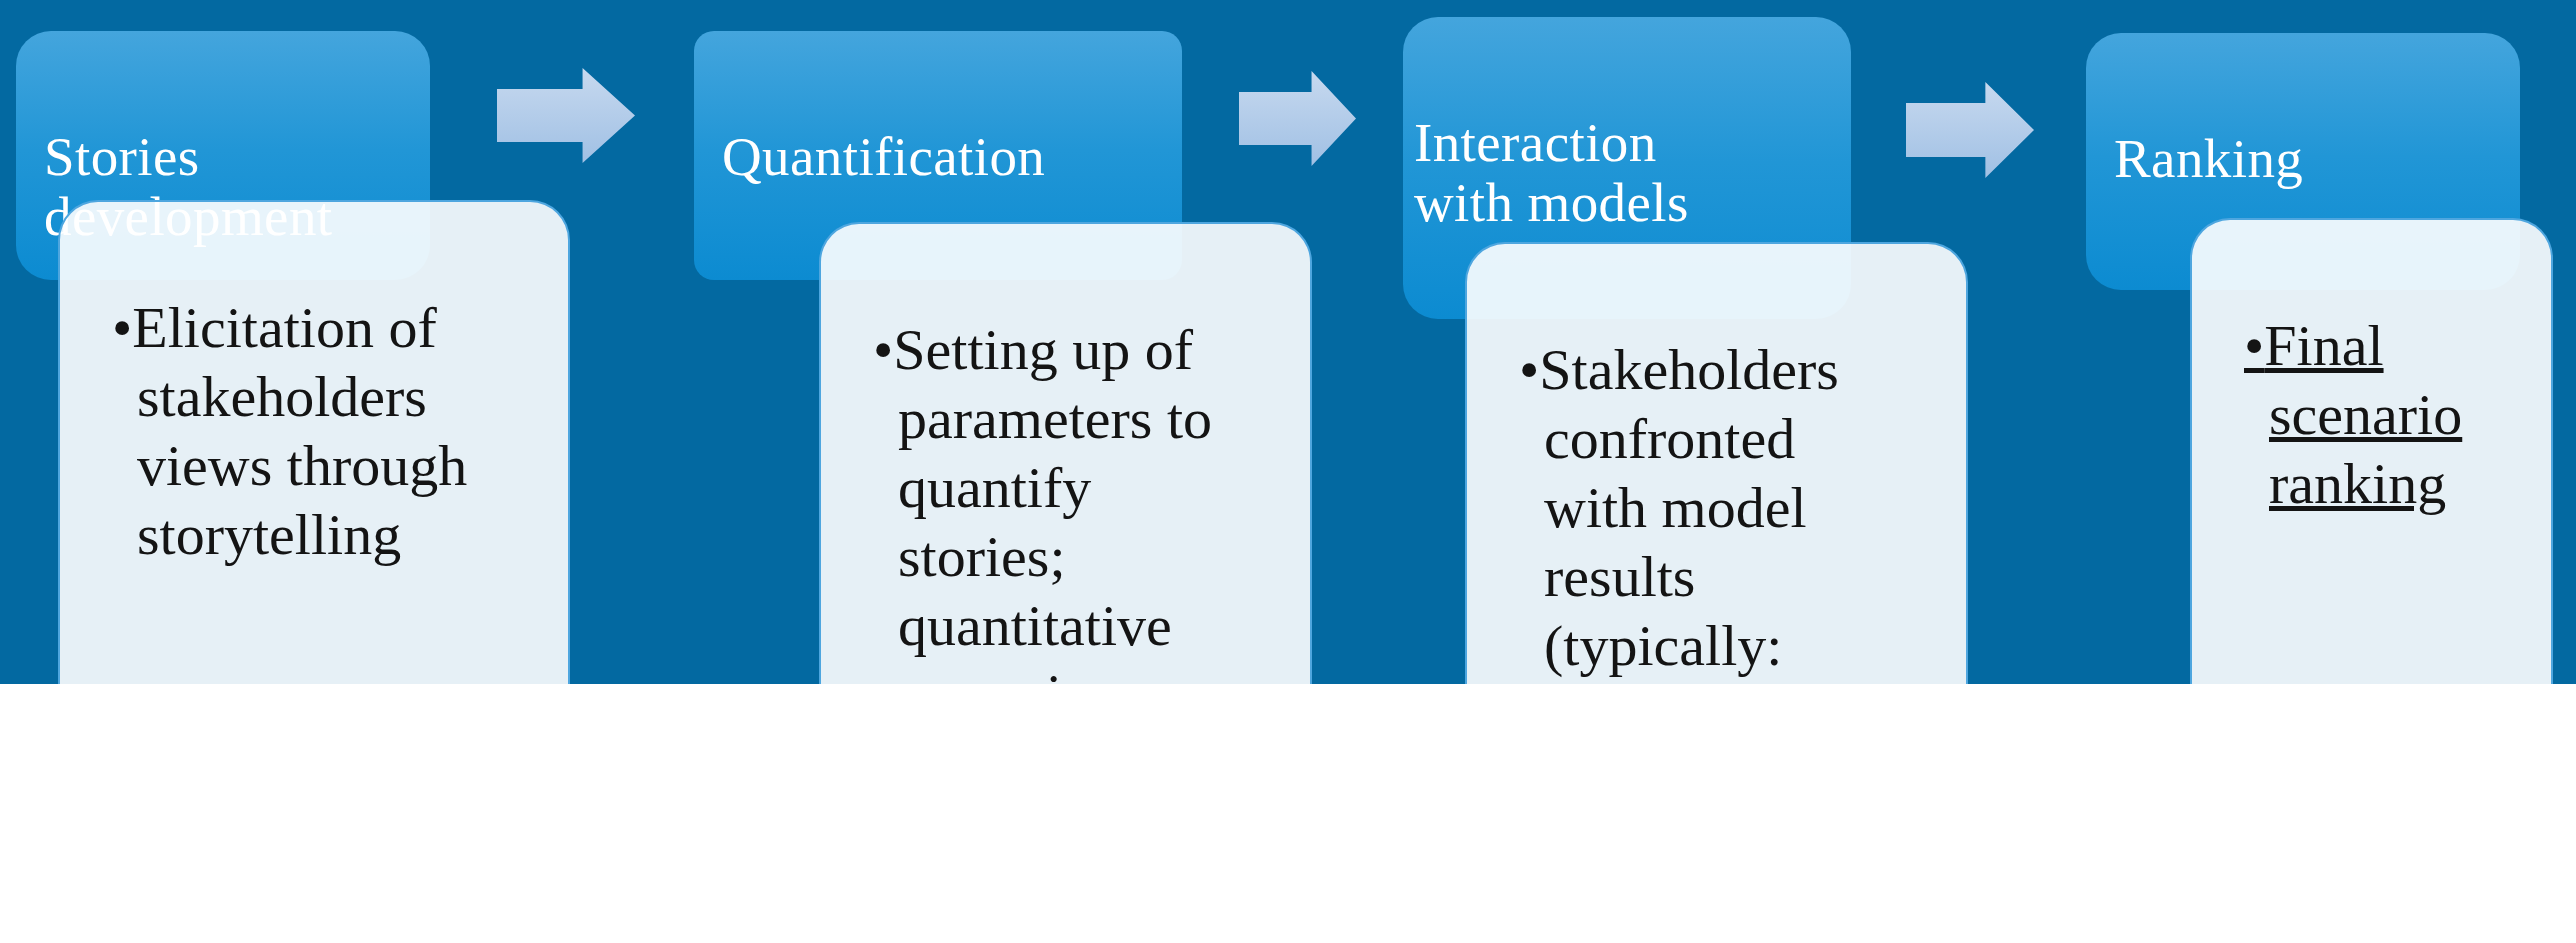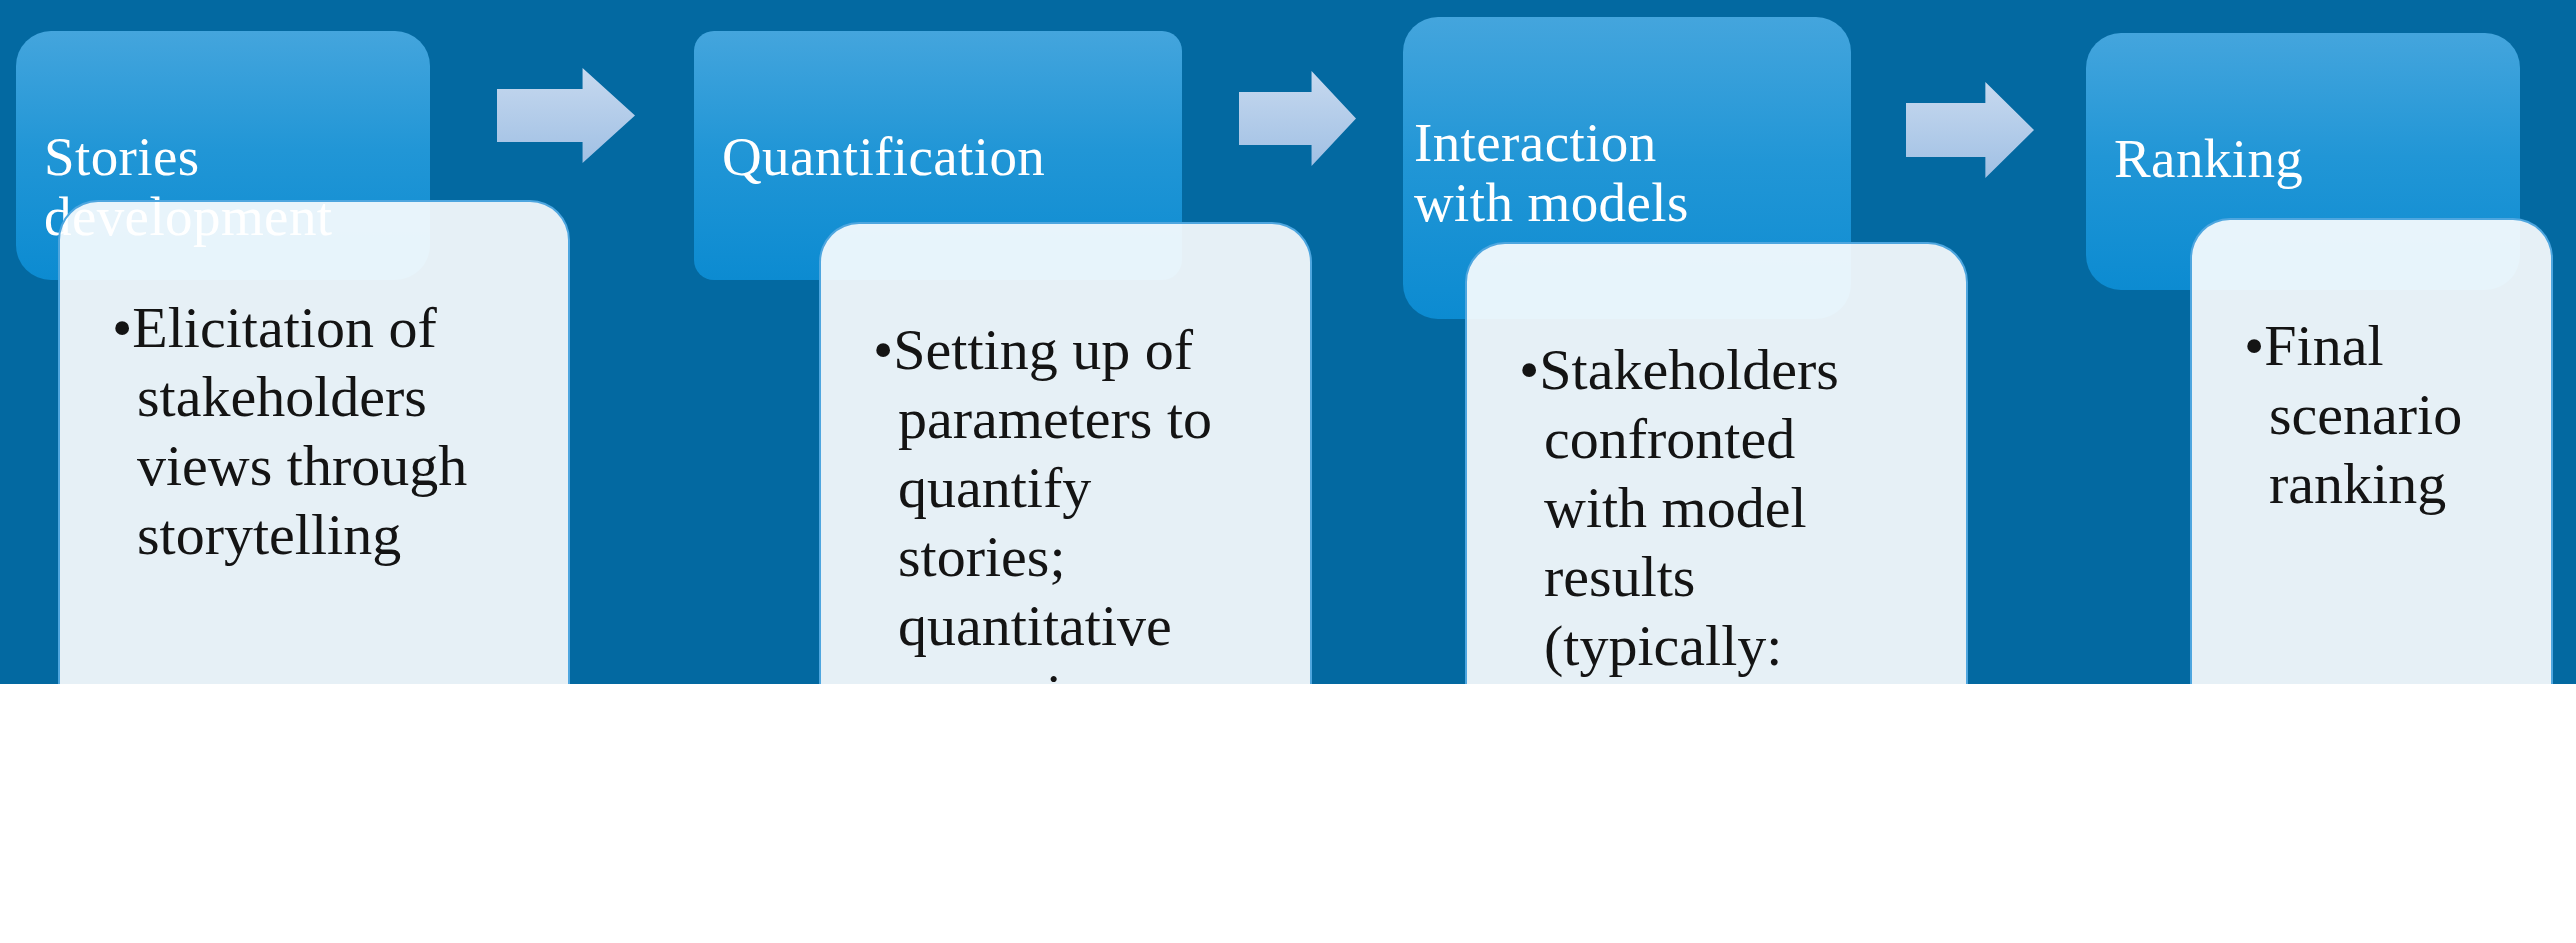--- a/index.html
+++ b/index.html
@@ -45,21 +45,21 @@
     border: 2.2px solid var(--box-border);
     border-bottom-width: 6.6px;
     color: #141414;
     font-size: 58px;
     line-height: 69px;
     white-space: pre-line;
   }
   .s1 .white-box { left: 50px;   top: 200px; width: 512px; height: 719px; margin-left: 8px; }
   .s2 .white-box { left: 775px; top: 222px; width: 493px; height: 696px; margin-left: 44px; }
   .s3 .white-box { left: 1465px; top: 242px; width: 503px; height: 692px; }
-  .s4 .white-box { left: 2190px; top: 218px; width: 363px; height: 702px; }
+  .s4 .white-box { left: 2190px; top: 218px; width: 363px; height: 702px; text-decoration: underline; }
 
   .bullet-text {
     margin: 0;
     padding: 22px 33px 0 77px;
     text-indent: -25px;
   }
   .bullet-marker { display: inline; }
 
   
   .arrow {

